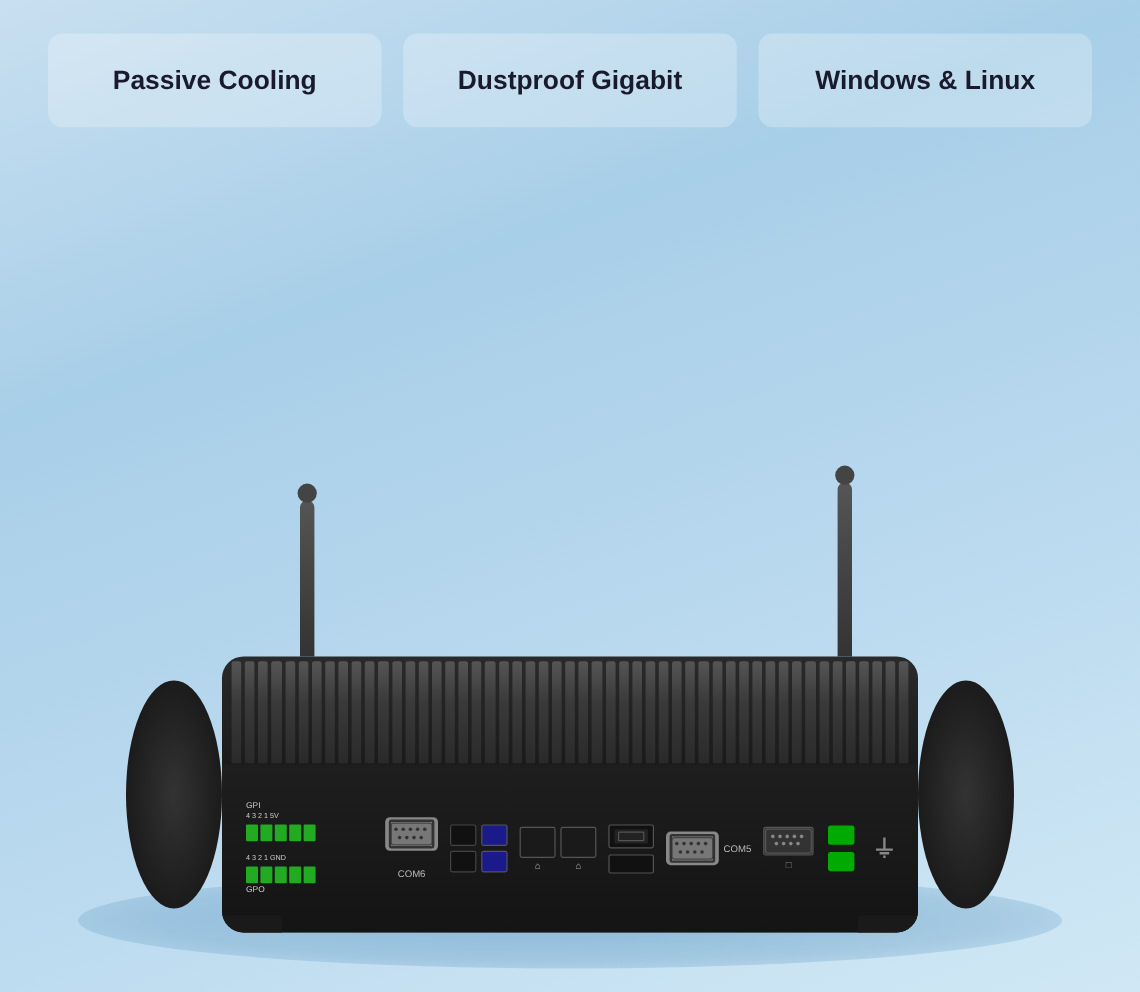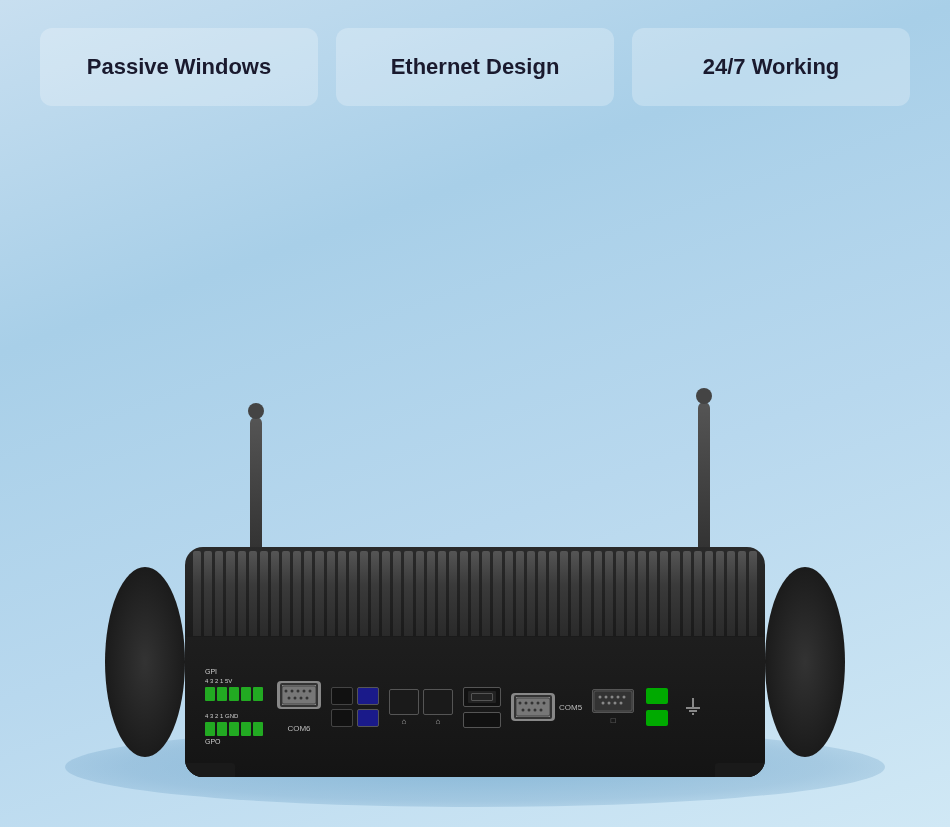--- a/index.html
+++ b/index.html
@@ -211,20 +211,21 @@
       background: #22aa22;
       border-radius: 1px;
     }
 
     
     .com-port {
       display: flex;
       flex-direction: column;
       align-items: center;
       gap: 15px;
+      margin-left: 44px;
     }
 
     .dsub {
       width: 42px;
       height: 30px;
       background: #888;
       border-radius: 4px;
       display: flex;
       align-items: center;
       justify-content: center;
@@ -317,32 +318,32 @@
     }
   </style>
 </head>
 <body>
 
 <div class="badges-grid">
 
 
 
   <div class="badge">
-    <span class="badge-text">Passive Windows</span>
+    <span class="badge-text">Passive Cooling</span>
   </div>
 
   <div class="badge">
-    <span class="badge-text">Ethernet Design</span>
+    <span class="badge-text">Dustproof Gigabit</span>
   </div>
 
 
-
   <div class="badge">
-    <span class="badge-text">24/7 Working</span>
+    <span class="badge-text">Windows &amp; Linux</span>
   </div>
+
 
 
 
 </div>
 
 <div class="computer-container">
 
   <div class="platform-ellipse"></div>
 
   <div class="computer-box">

